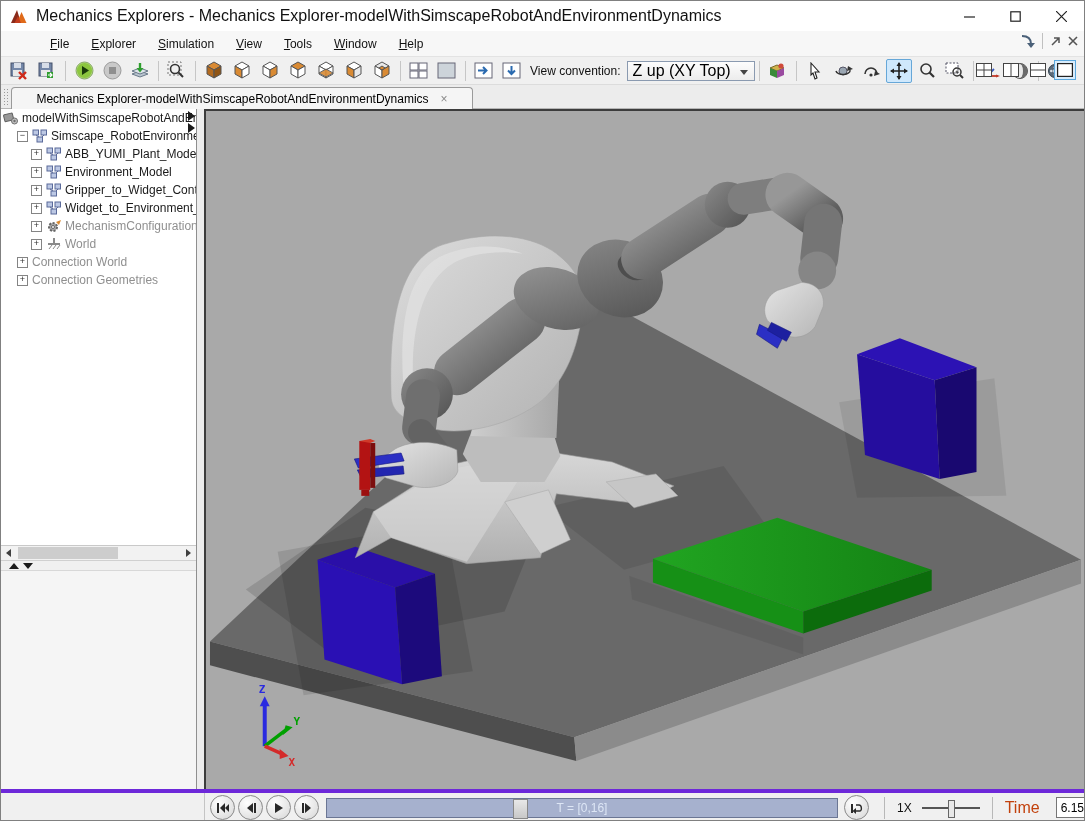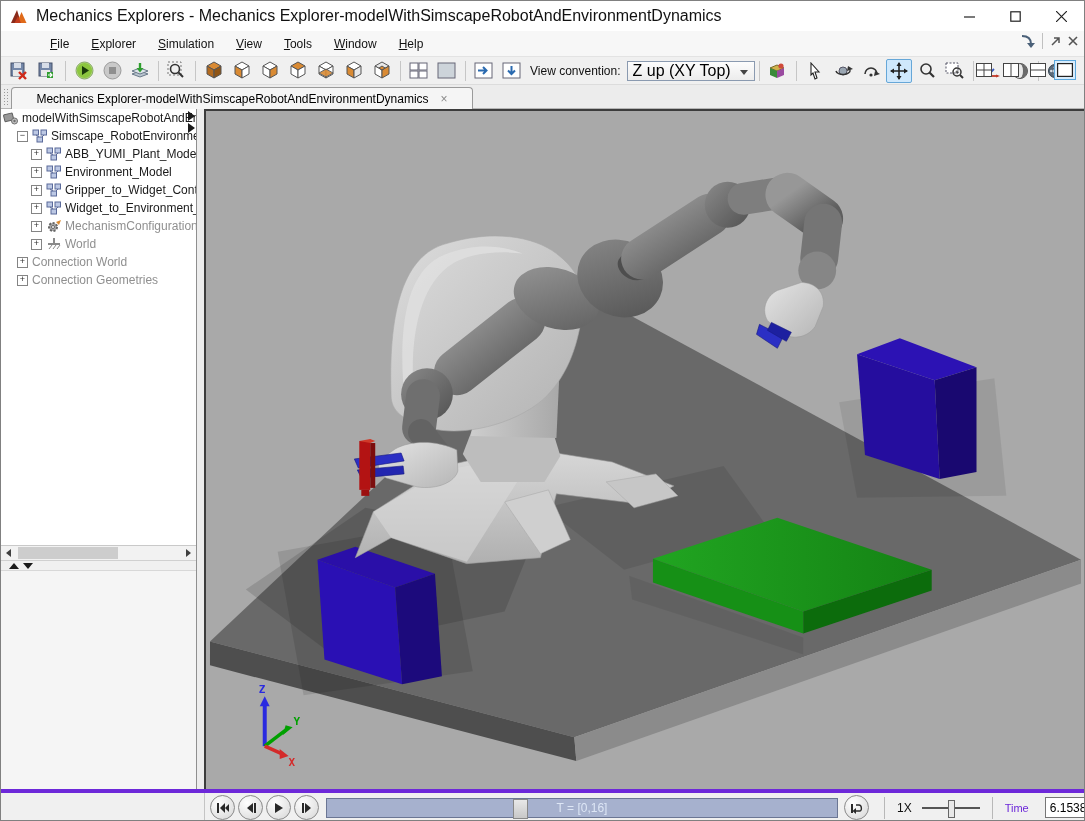--- a/index.html
+++ b/index.html
@@ -60,21 +60,21 @@
   .cbtn{width:23px;height:23px;border-radius:50%;background:radial-gradient(circle at 35% 30%,#ffffff,#d6d6d6);border:1px solid #8a8a8a;display:flex;align-items:center;justify-content:center;margin-right:3px;flex:none;}
   .timetrack{position:relative;width:512px;height:20px;background:#a6b1ce;border:1px solid #6b7694;box-sizing:border-box;margin:0 4px;flex:none;}
   .tthumb{position:absolute;left:186px;top:0;width:13px;height:18px;background:linear-gradient(#e8e8e8,#c8c8c8);border:1px solid #888;}
   .tracklabel{position:absolute;left:0;top:2px;width:100%;text-align:center;font-size:12px;color:#dde6f5;}
   .loopbtn{margin-left:2px;}
   .pbsep{width:1px;height:22px;background:#b8b8b8;margin:0 12px;}
   .speedlabel{font-size:12px;color:#111;}
   .speedslider{position:relative;width:58px;height:18px;margin-left:10px;}
   .speedslider .line{position:absolute;left:0;top:8px;width:100%;height:2px;background:#555;}
   .speedslider .knob{position:absolute;left:26px;top:1px;width:5px;height:16px;background:#e8e8e8;border:1px solid #666;}
-  .timelabel{font-size:11px;color:#6d28d9;margin-right:16px;}
+  .timelabel{font-size:16px;color:#c2410c;margin-right:16px;}
   .timeinput{width:62px;height:19px;border:1px solid #767676;background:#fff;font-size:12px;font-family:"Liberation Sans",sans-serif;padding:0 4px;margin-right:8px;}
 </style>
 </head>
 <body>
 
 <div class="window">
 
   <div class="titlebar">
     <svg class="logo" viewBox="0 0 18 18">
       <polygon points="1,16 7,3 11,16" fill="#8a2a1a"></polygon>

